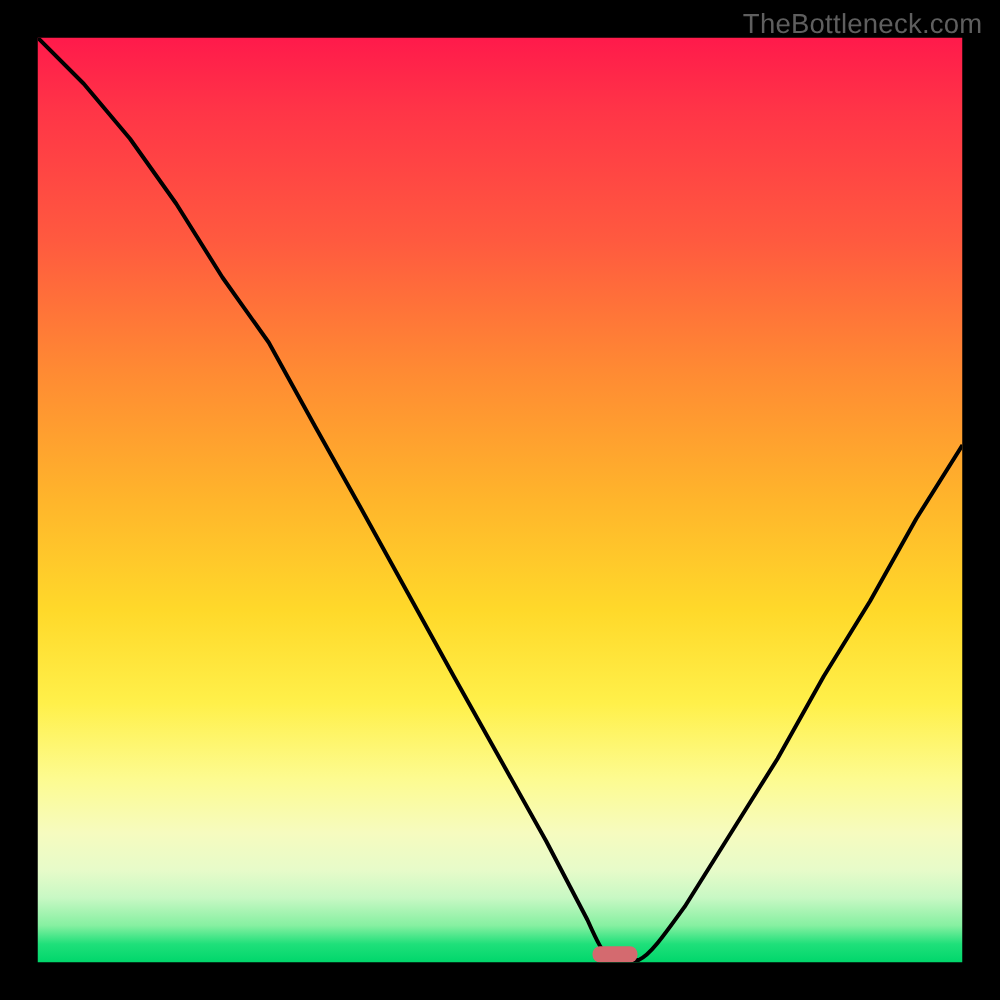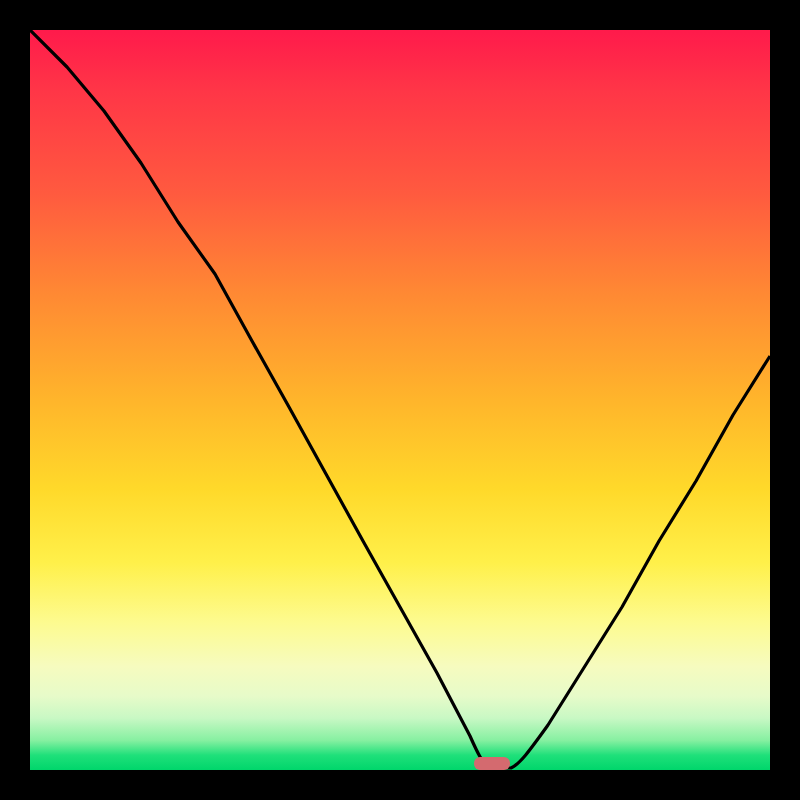--- a/index.html
+++ b/index.html
@@ -69,20 +69,21 @@
   .marker {
     fill: #d46a6f;
     stroke: none;
   }
 </style>
 </head>
 <body>
 
 <div class="frame">
 
+  <div class="watermark">TheBottleneck.com</div>
 
   <div class="plot-area">
     <div class="gradient"></div>
 
     <svg class="curve" viewBox="0 0 740 740" preserveAspectRatio="none">
 
       <path d="M 0 0
                L 37 37
                L 74 81
                L 111 133

